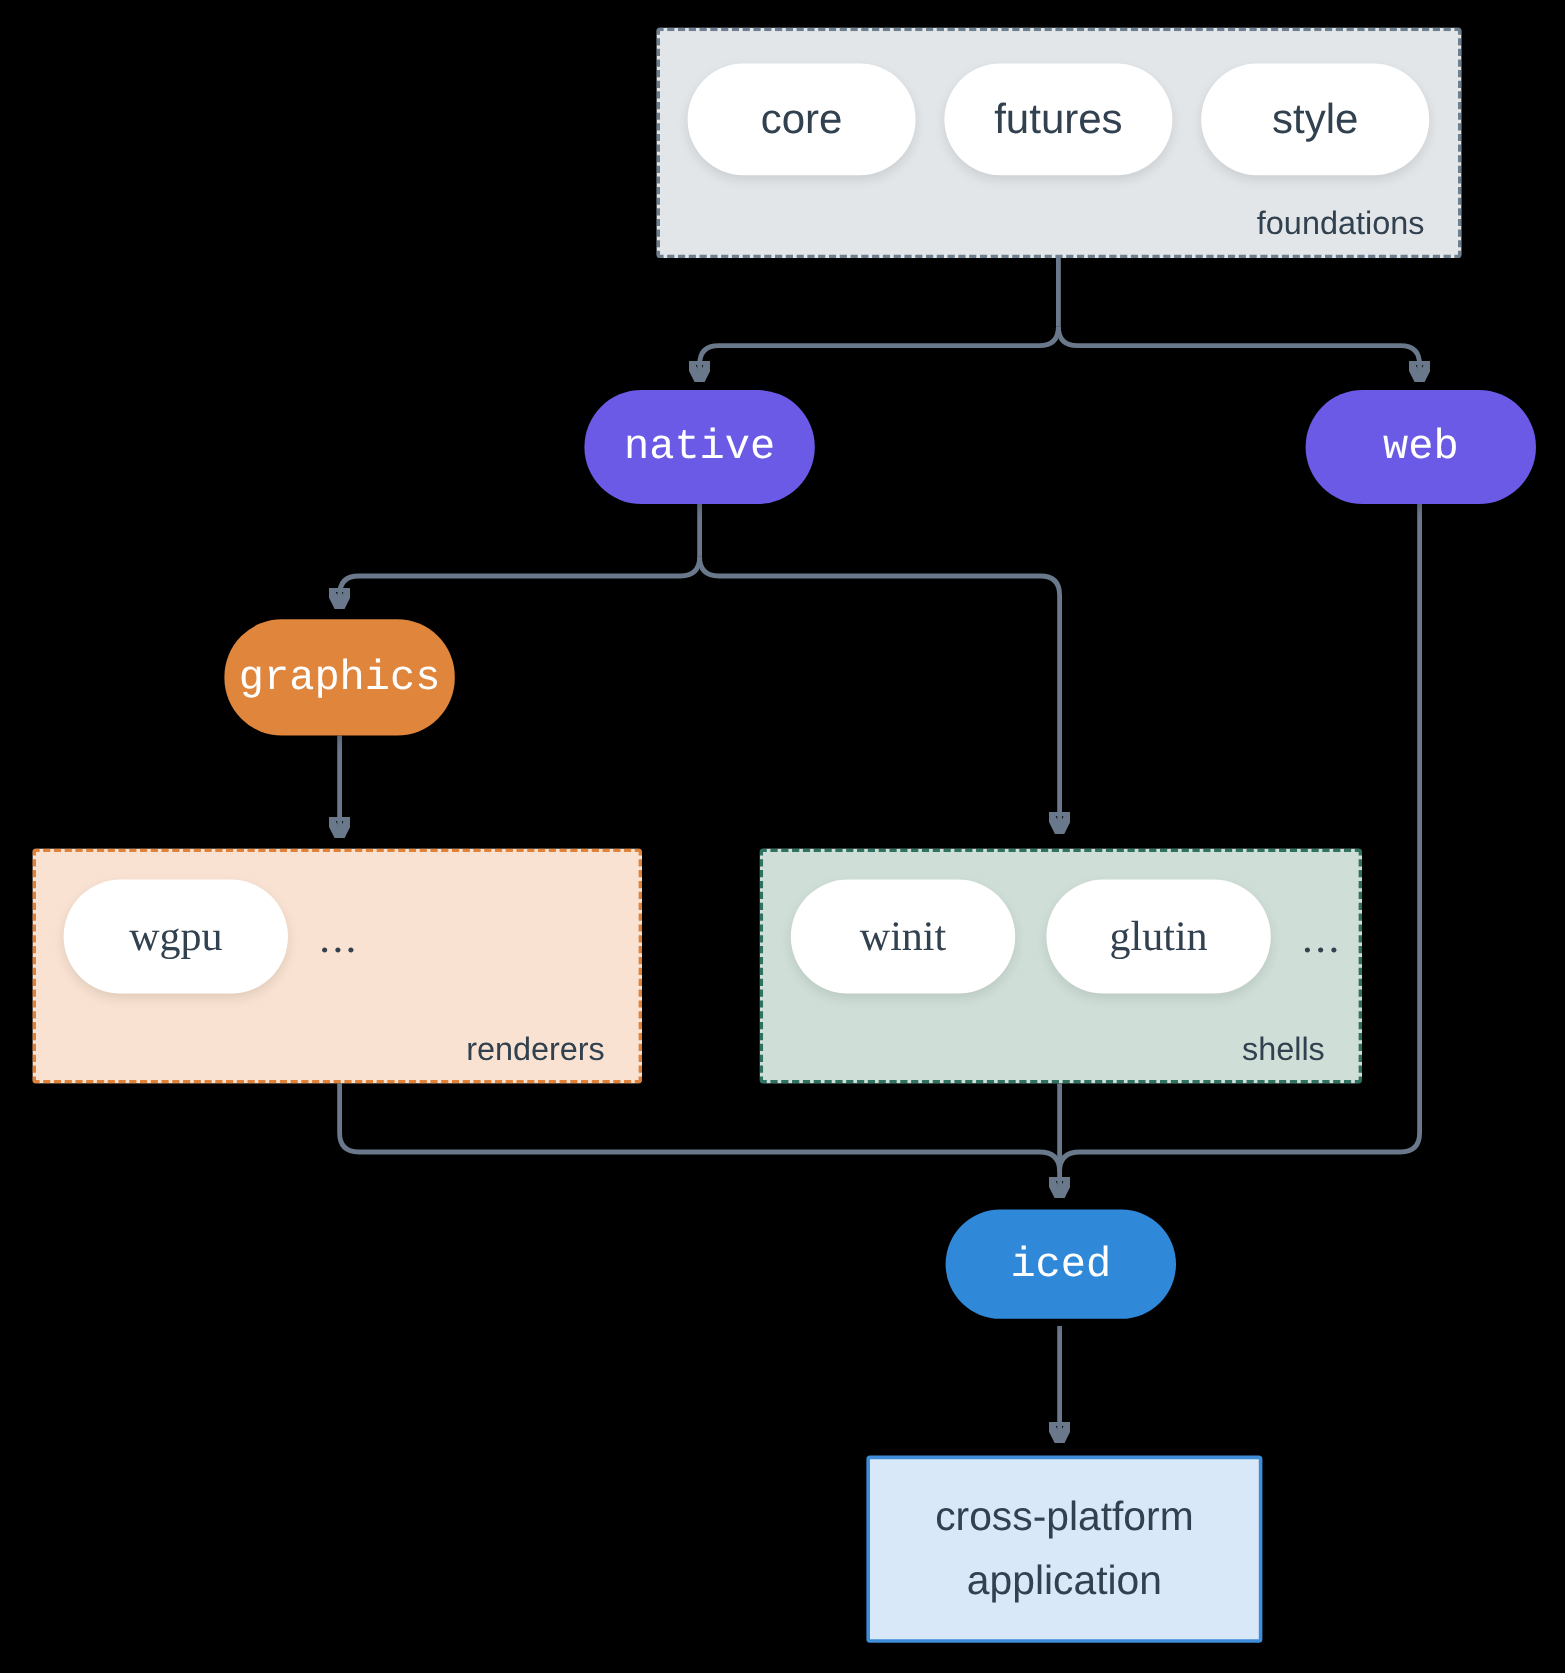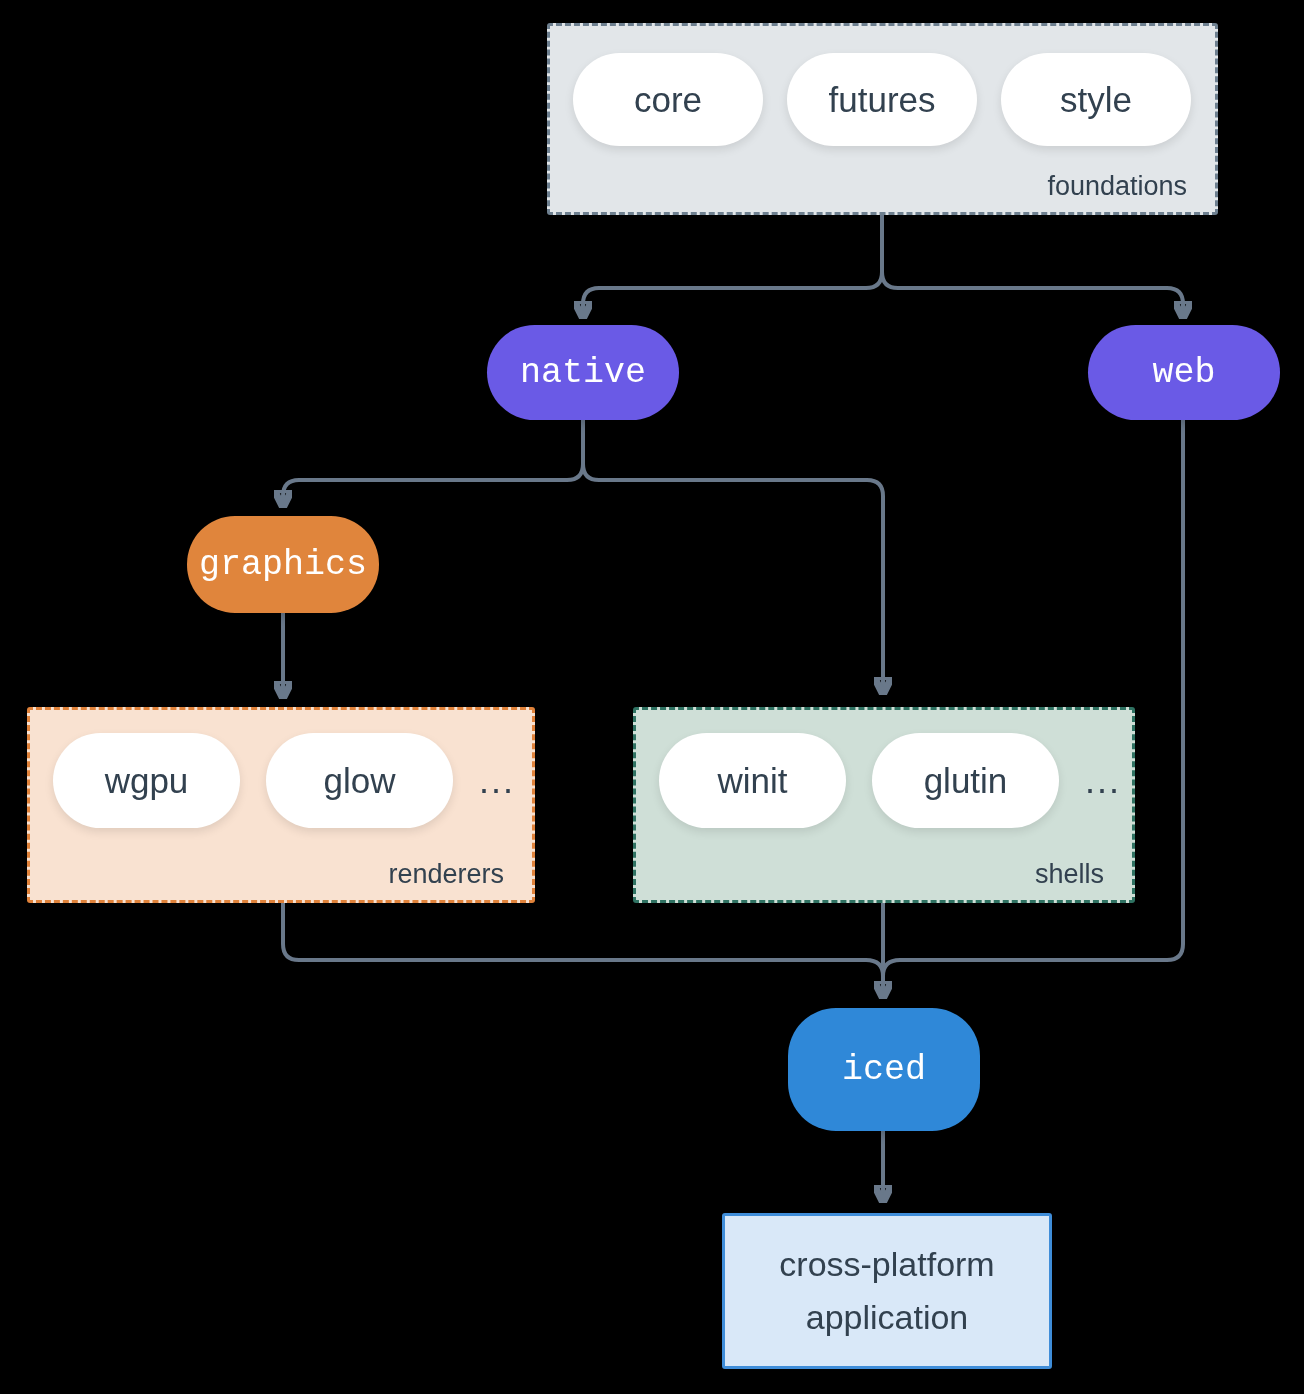--- a/index.html
+++ b/index.html
@@ -63,27 +63,27 @@
   #renderers {
     left: 27px; top: 707px; width: 508px; height: 196px;
     background: var(--renderers_bg);
     border: 3px dashed var(--renderers_border);
   }
   #shells {
     left: 633px; top: 707px; width: 502px; height: 196px;
     background: var(--shells_bg);
     border: 3px dashed var(--shells_border);
   }
-  #renderers .pill-row, #shells .pill-row { padding: 23px 0 0 23px; gap: 26px; }
+  #renderers .pill-row, #shells .pill-row { padding: 23px 0 0 23px; gap: 26px; font-family: Liberation Serif, serif; }
   #renderers .pill, #shells .pill { width: 187px; height: 95px; }
 
   #node-native   { left: 487px;  top: 325px;  width: 192px; height: 95px; background: var(--purple); }
   #node-web      { left: 1088px; top: 325px;  width: 192px; height: 95px; background: var(--purple); }
   #node-graphics { left: 187px;  top: 516px;  width: 192px; height: 97px; background: var(--orange); }
-  #node-iced     { left: 788px;  top: 1008px; width: 192px; height: 123px; background: var(--blue); }
+  #node-iced     { left: 788px;  top: 1008px; width: 192px; height: 91px; background: var(--blue); }
 
   #node-application {
     position: absolute;
     left: 722px; top: 1213px; width: 330px; height: 156px;
     box-sizing: border-box;
     background: var(--app_bg);
     border: 3px solid var(--app_border);
     border-radius: 3px;
     color: var(--ink);
     font-size: 34px;
@@ -133,21 +133,20 @@
     <div class="group-label">foundations</div>
   </div>
 
   <div class="pill free" id="node-native">native</div>
   <div class="pill free" id="node-web">web</div>
   <div class="pill free" id="node-graphics">graphics</div>
 
   <div class="group" id="renderers">
     <div class="pill-row">
       <div class="pill white">wgpu</div>
-      <div class="pill white">glow</div>
       <div class="ellipsis">...</div>
     </div>
     <div class="group-label">renderers</div>
   </div>
 
   <div class="group" id="shells">
     <div class="pill-row">
       <div class="pill white">winit</div>
       <div class="pill white">glutin</div>
       <div class="ellipsis">...</div>

